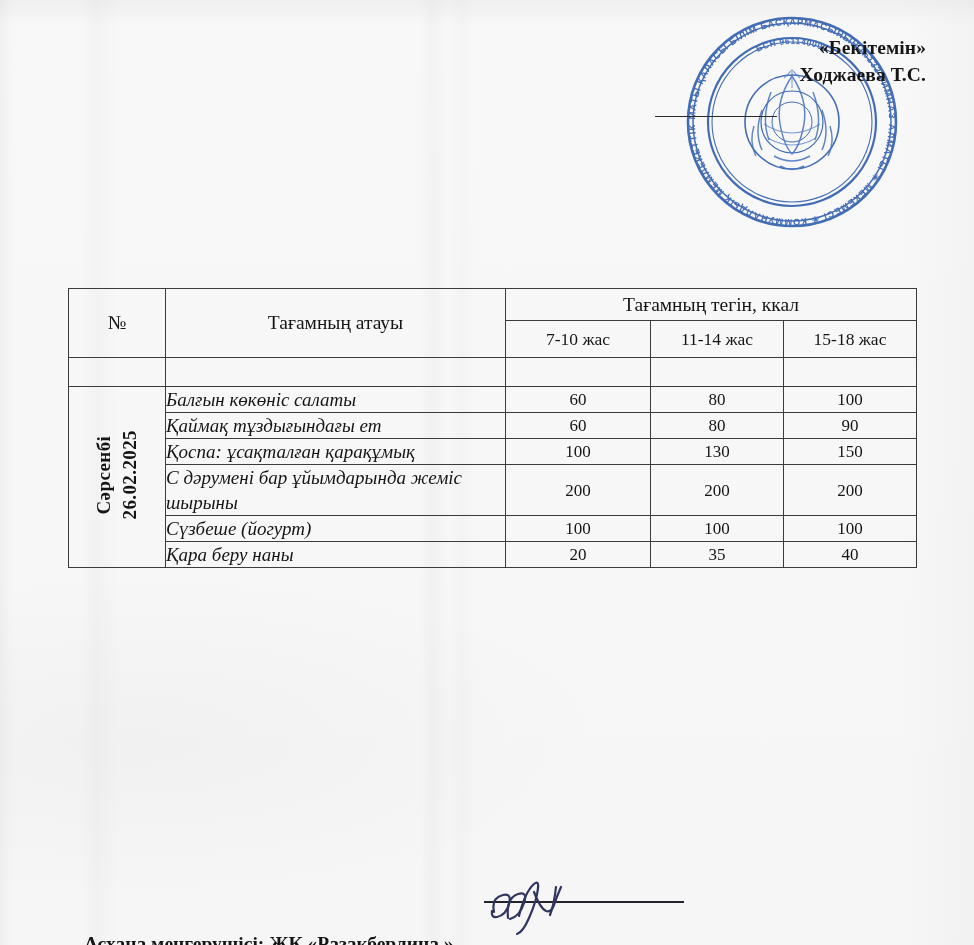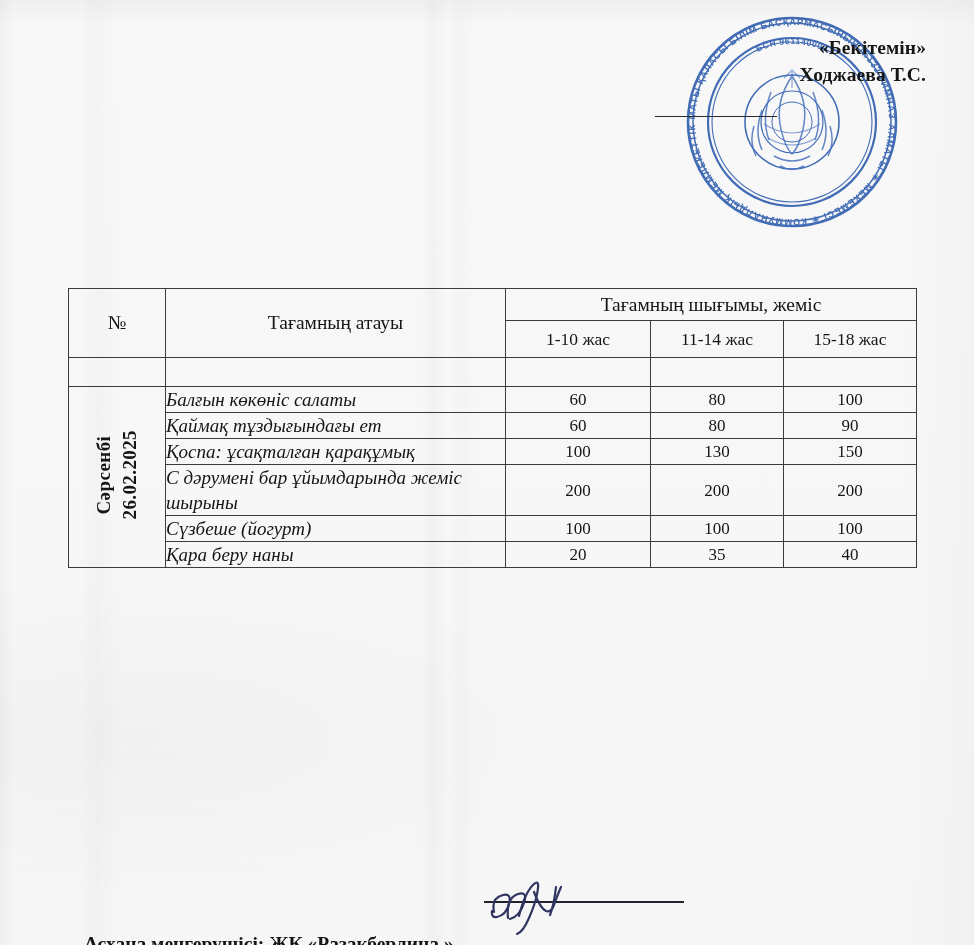--- a/index.html
+++ b/index.html
@@ -270,24 +270,24 @@
       <col class="col-num">
         <col class="col-name">
       <col class="col-a1">
         <col class="col-a2">
         <col class="col-a3">
     </colgroup>
     <tbody>
       <tr>
         <td class="hd hd-tall" rowspan="2">№</td>
         <td class="hd hd-tall" rowspan="2">Тағамның атауы</td>
-        <td class="hd" colspan="3">Тағамның шығымы, жеміс</td>
+        <td class="hd" colspan="3">Тағамның тегін, ккал</td>
       </tr>
       <tr>
-        <td class="hd-sub">1-10 жас</td>
+        <td class="hd-sub">7-10 жас</td>
         <td class="hd-sub">11-14 жас</td>
         <td class="hd-sub">15-18 жас</td>
       </tr>
 
       <tr class="spacer-row">
         <td></td>
         <td></td>
         <td></td>
         <td></td>
         <td></td>

